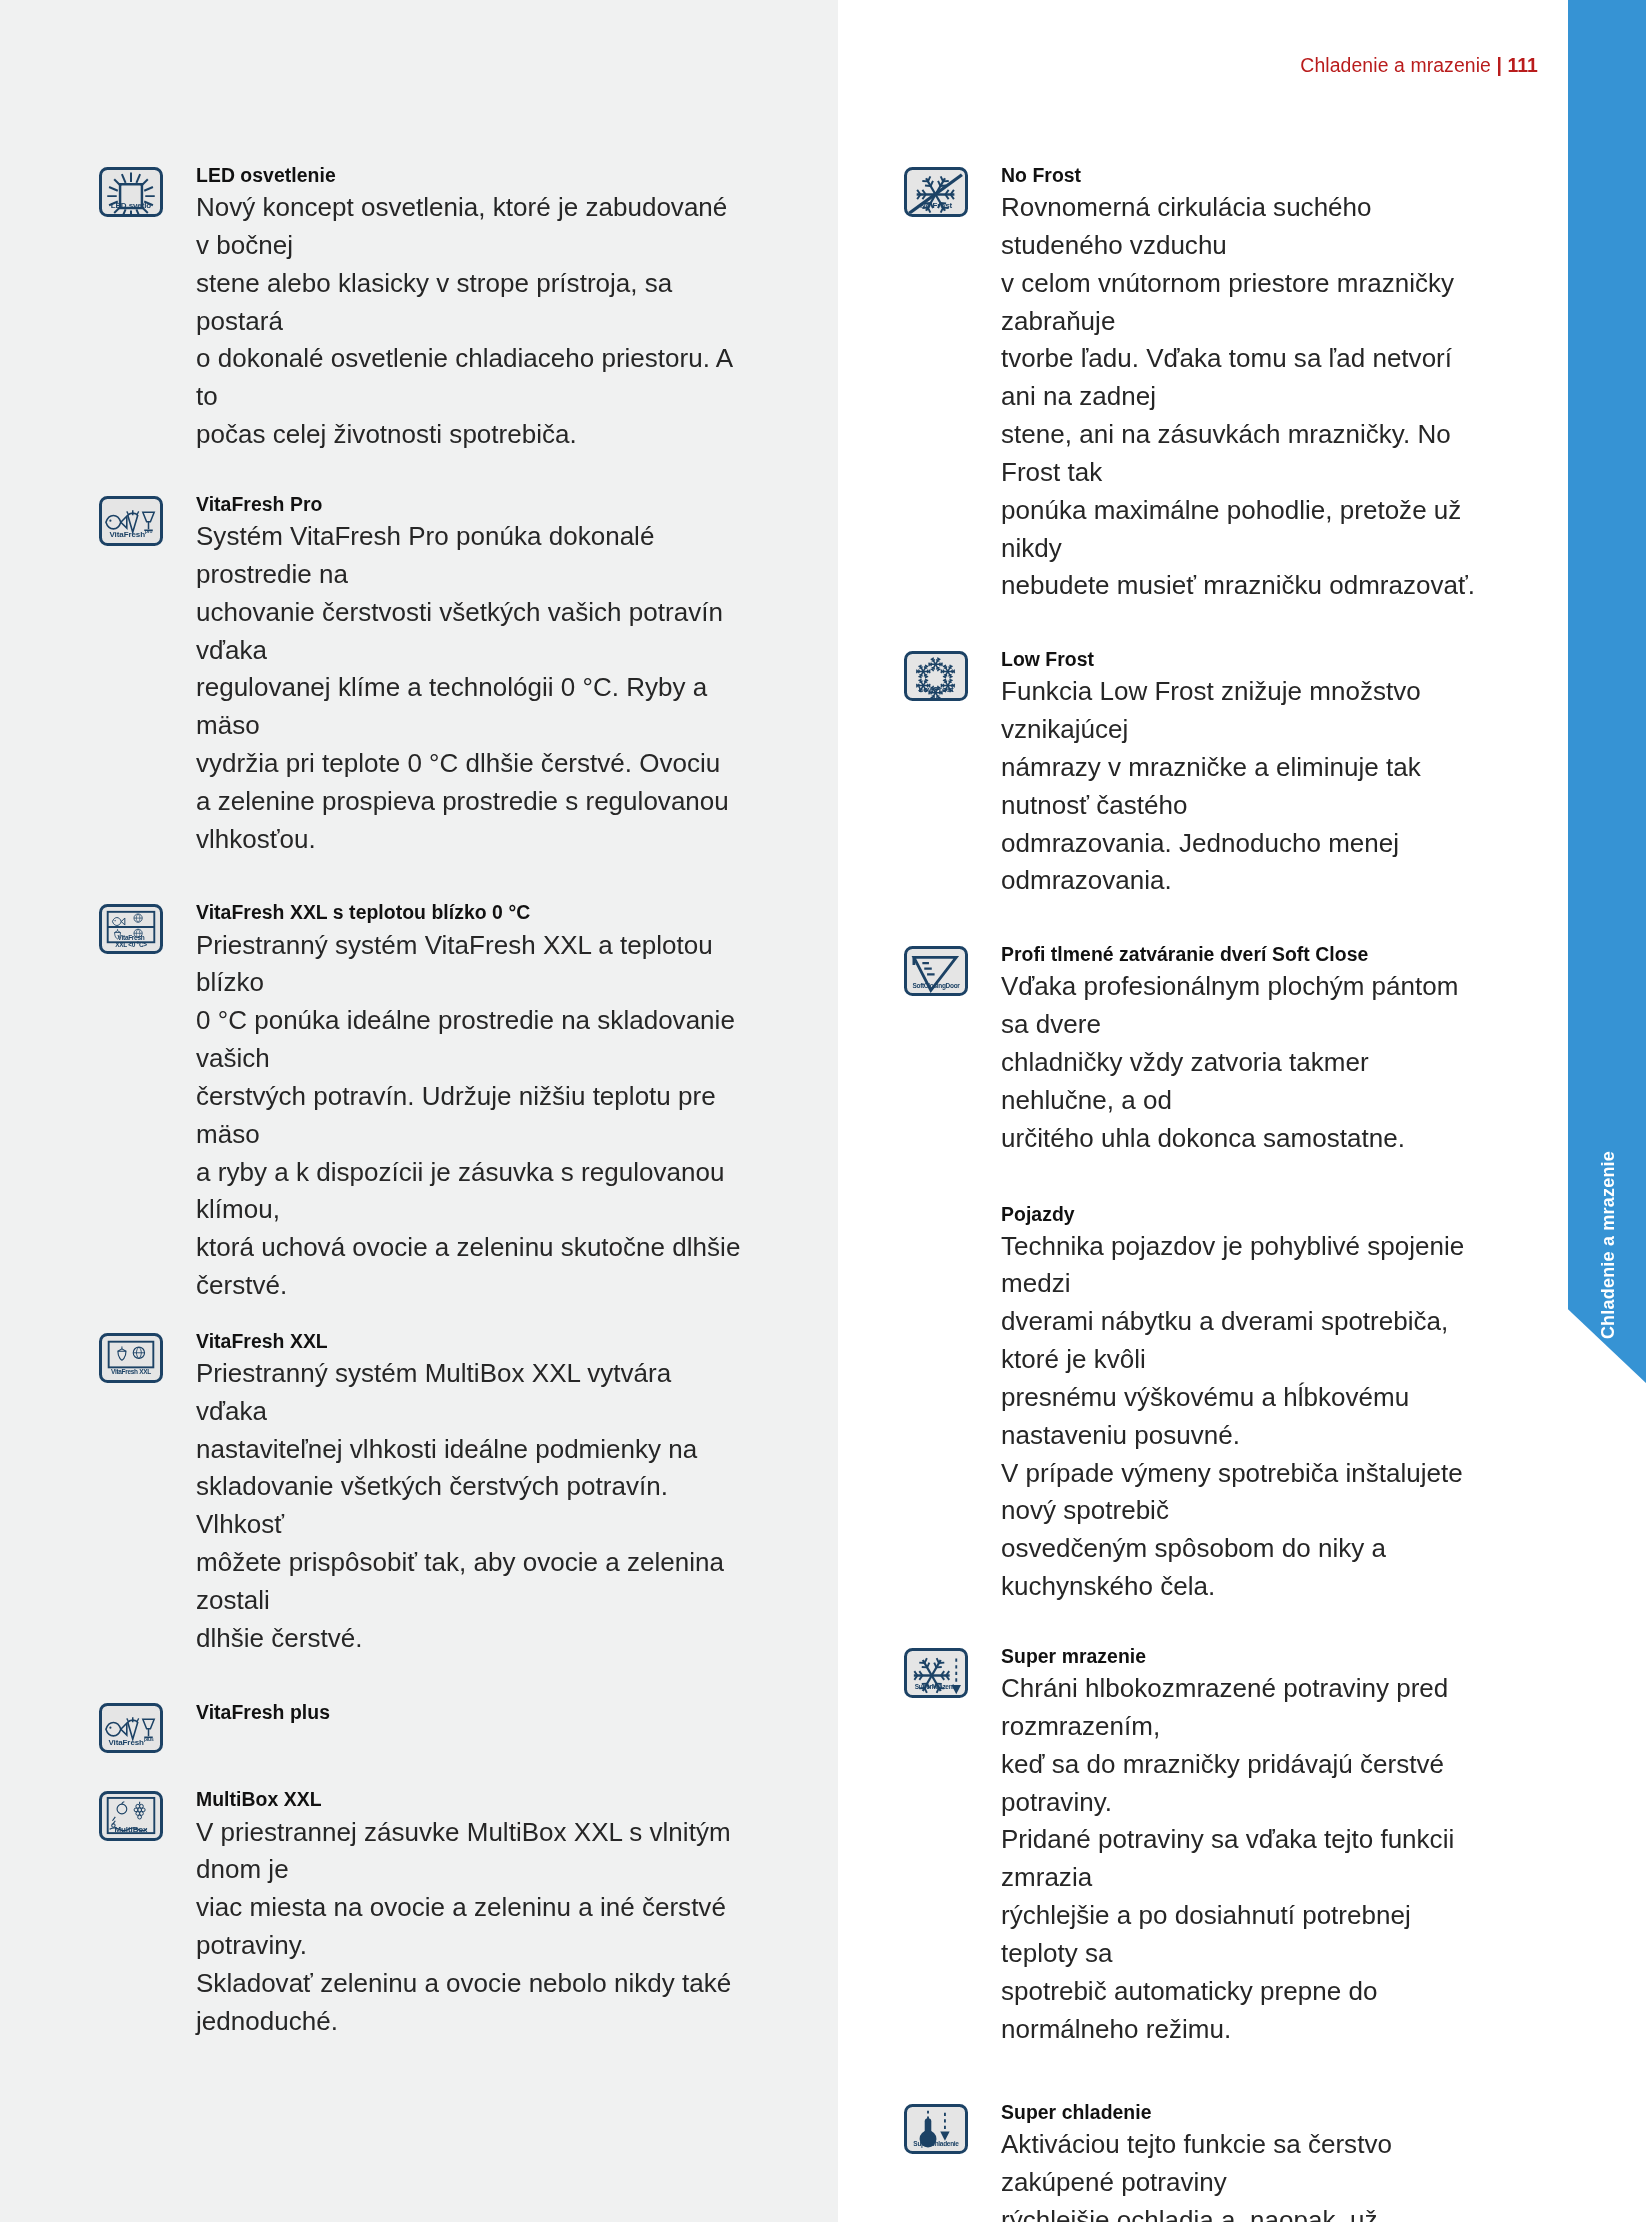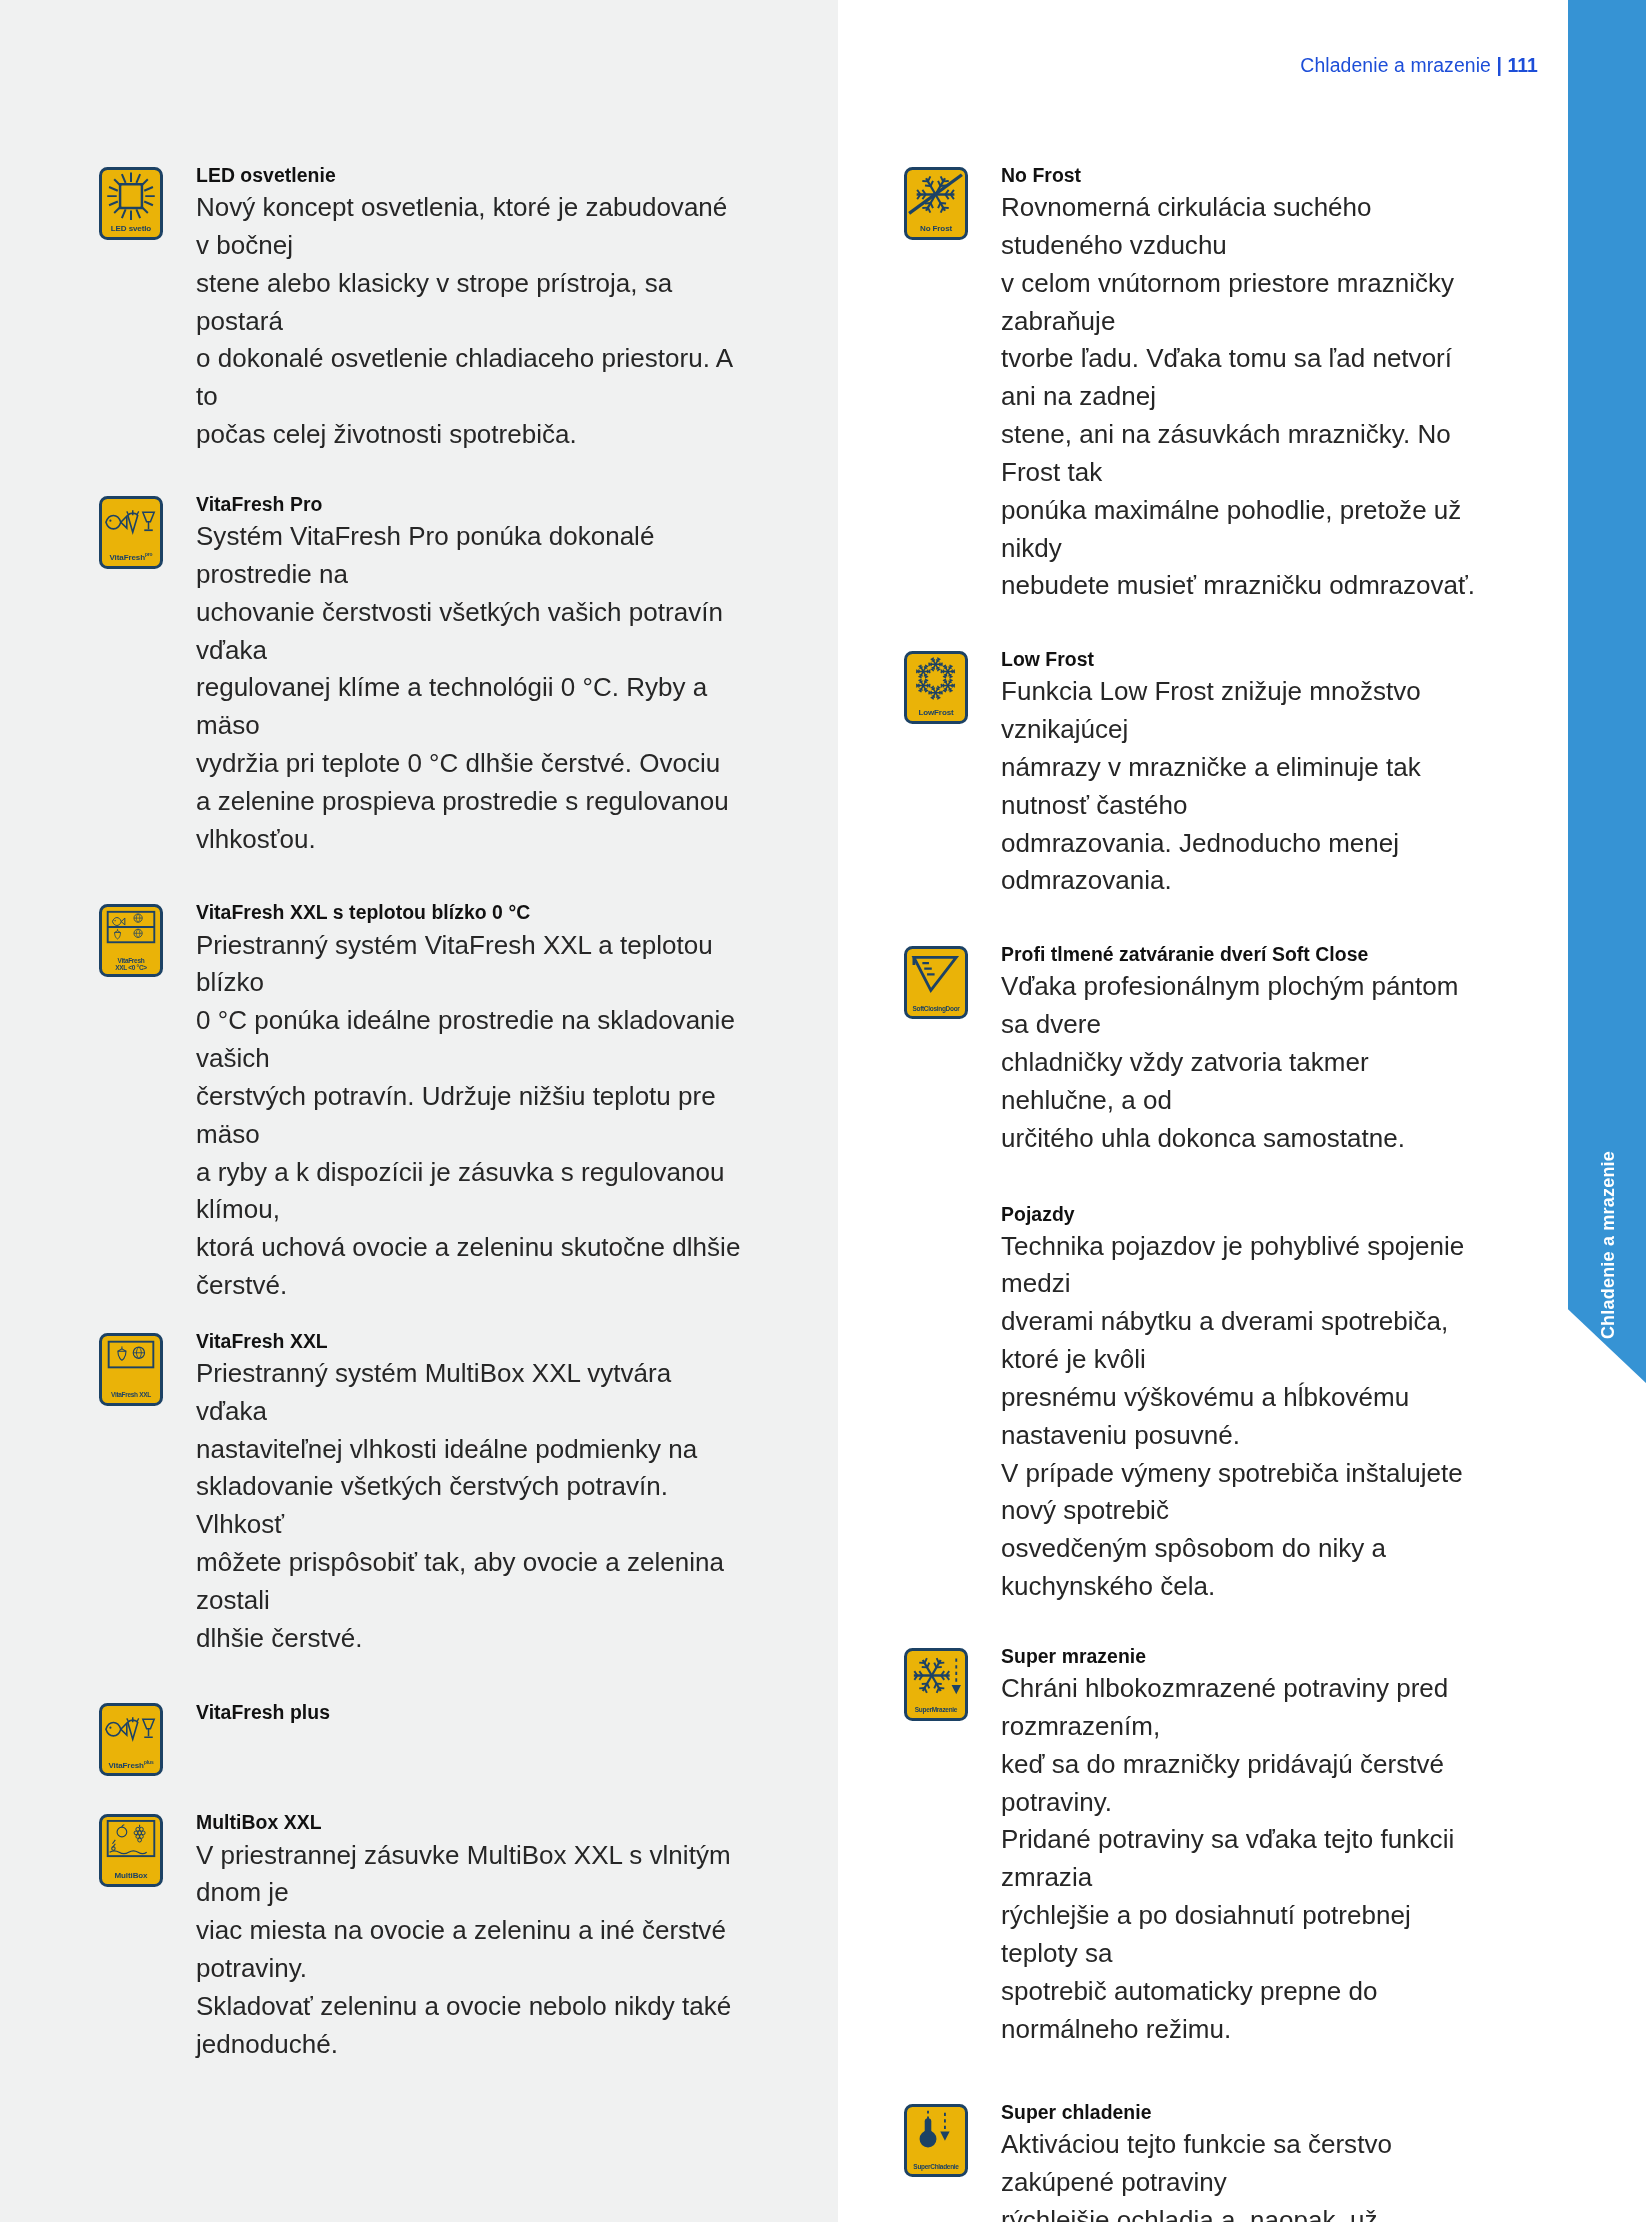--- a/index.html
+++ b/index.html
@@ -48,21 +48,21 @@
     white-space: nowrap;
   }
 
   
   #header {
     position: absolute;
     left: 0; top: 54px;
     width: 1538px;
     text-align: right;
     font-size: 19.4px;
-    color: #1d4ed8;
+    color: #b91c1c;
     letter-spacing: 0.1px;
   }
   #header .pg { font-weight: bold; }
 
   
   .column {
     position: absolute;
     top: 163px;
   }
   #col-left  { left: 99px;  width: 644px; }
@@ -76,24 +76,24 @@
   }
   .icon-slot {
     flex: 0 0 97px;
     width: 97px;
     padding-top: 3.8px;
   }
   .icon-slot.empty { height: 0.9px; }
 
   .badge {
     width: 64px;
-    height: 73px;
+    height: 50px;
     border: 3.3px solid #1c4265;
     border-radius: 8.5px;
-    background: #eab308;
+    background: #e5e5e5;
     position: relative;
     overflow: hidden;
   }
   .badge svg { position: absolute; left: 0; top: 0; }
   .badge-text {
     position: absolute;
     left: 0; right: 0;
     bottom: 3.8px;
     text-align: center;
     font-size: 8px;

